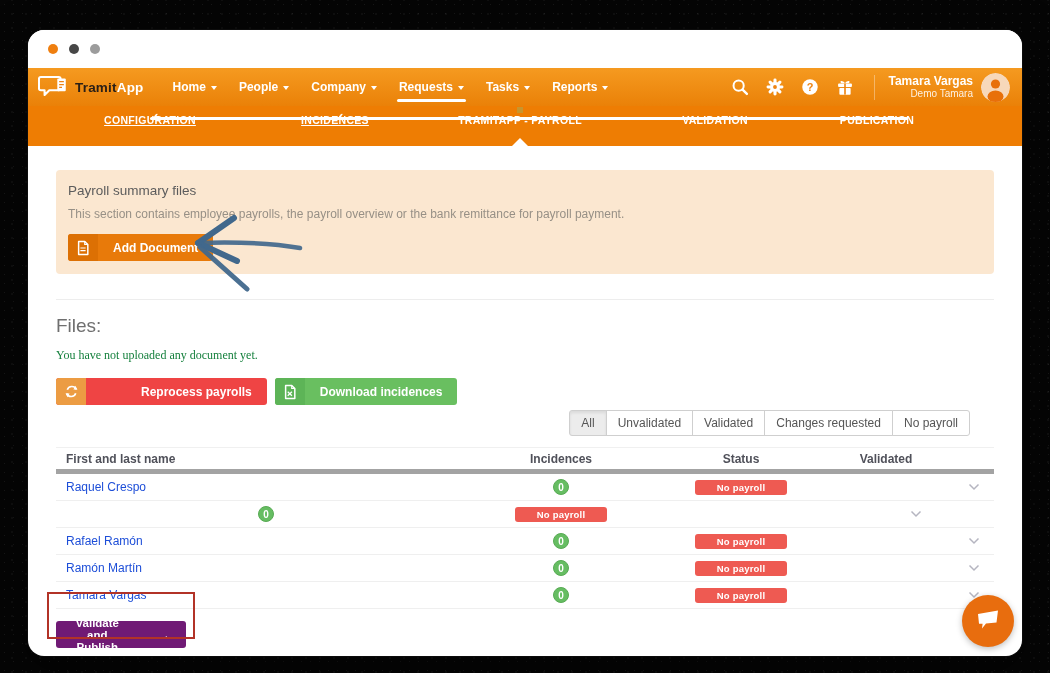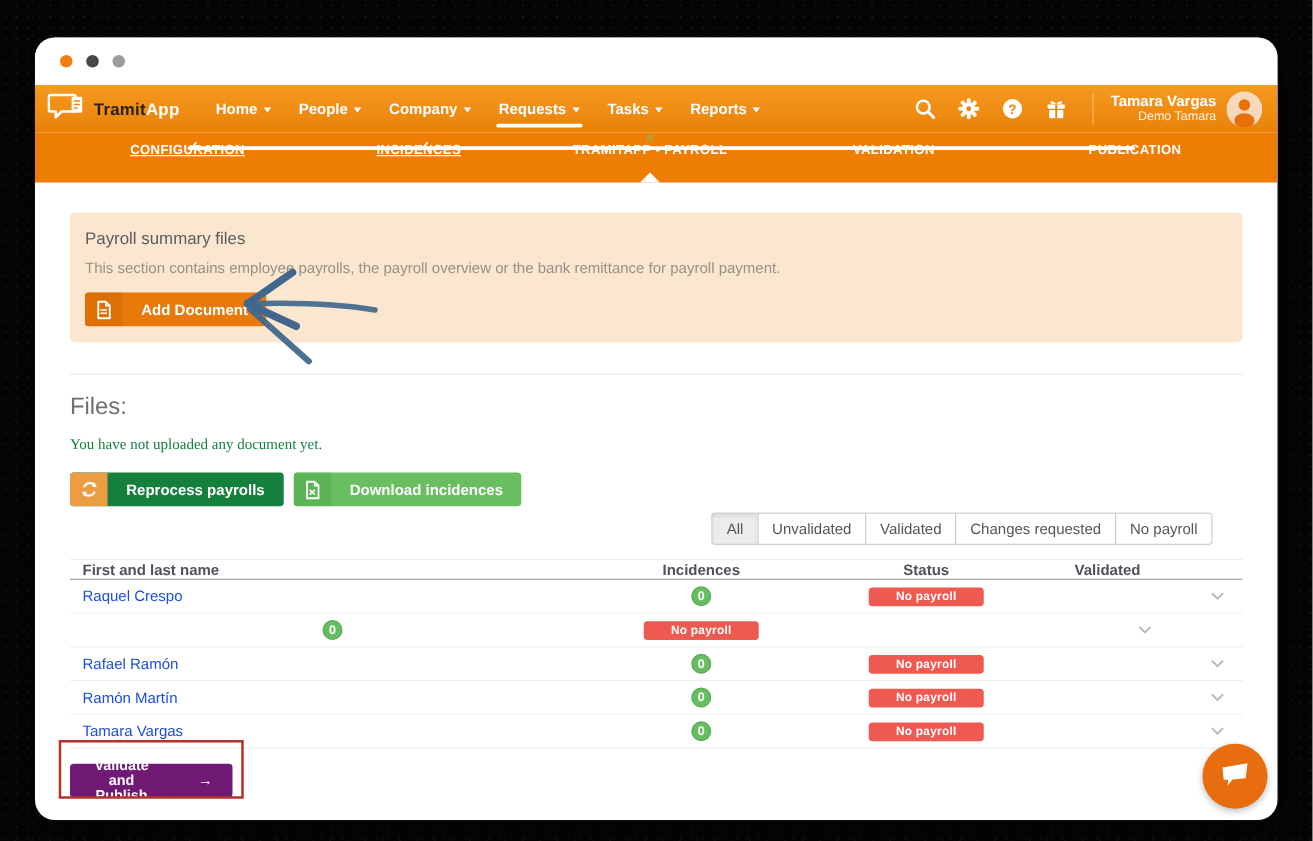--- a/index.html
+++ b/index.html
@@ -41,21 +41,21 @@
   .nav-icon { width:30px; height:30px; display:flex; align-items:center; justify-content:center; cursor:pointer; margin-left:5px; }
   .user-block { text-align:right; margin-left:14px; padding-left:14px; border-left:1px solid rgba(255,255,255,.35); cursor:default; }
   .user-name { color:#fff; font-size:12px; font-weight:bold; line-height:13px; }
   .user-sub { color:rgba(255,255,255,.88); font-size:10px; line-height:12px; }
   .avatar { width:29px; height:29px; border-radius:50%; overflow:hidden; margin-left:8px; cursor:pointer; flex:none; }
   
   .stepbar { height:40px; background:#ee7d03; position:relative; }
   .stepline { position:absolute; left:122px; width:758px; top:11px; height:3px; background:#fff; border-radius:2px; }
   .step { position:absolute; top:4px; transform:translateX(-50%); text-align:center; cursor:pointer; width:170px; }
   .step:nth-of-type(1){left:122px;} .step:nth-of-type(2){left:307px;}
-  .step:nth-of-type(3){left:492px;} .step:nth-of-type(4){left:687px;} .step:nth-of-type(5){left:880px;}
+  .step:nth-of-type(3){left:492px;} .step:nth-of-type(4){left:687px;} .step:nth-of-type(5){left:849px;}
   .dot { width:17px; height:17px; border-radius:50%; margin:0 auto; position:relative; }
   .dot.done { background:#2fa43c; }
   .dot.done::after { content:'✓'; position:absolute; left:0; right:0; top:1px; color:#fff; font-size:11px; font-weight:bold; }
   .dot.current { width:15px; height:15px; margin-top:1px; background:#fff; box-shadow:0 0 0 3px rgba(170,170,80,.55); }
   .dot.pending { background:#d6d6d6; }
   .step-label { margin-top:4px; color:#fff; font-size:10.5px; font-weight:bold; letter-spacing:.3px; white-space:nowrap; }
   .step.done .step-label { text-decoration:underline; }
   .step .notch { display:none; }
   .step.current .notch { display:block; position:absolute; left:50%; transform:translateX(-50%); top:28px;
     border-left:8px solid transparent; border-right:8px solid transparent; border-bottom:8px solid #fff; }
@@ -66,34 +66,34 @@
   .summary-desc { margin-top:9px; font-size:12px; color:#979086; }
   .btn { display:inline-flex; align-items:center; border-radius:3px; color:#fff; font-size:12px; font-weight:bold; cursor:pointer; overflow:hidden; height:27px; }
   .btn .iconseg { width:30px; align-self:stretch; display:flex; align-items:center; justify-content:center; }
   .btn .blabel { padding:0 15px; }
   .btn-add { margin-top:13px; background:#e87a0a; }
   .btn-add .iconseg { background:#dc7004; }
   .divider { margin-top:25px; border-top:1px solid #ededed; }
   .files-heading { margin-top:15px; font-size:19px; color:#6f6f6f; font-weight:400; }
   .files-empty { margin-top:11px; font-size:12px; color:#15803d;font-family:Liberation Serif, serif; }
   .btn-row { margin-top:15px; display:flex; gap:8px; }
-  .btn-lightorange { background:#15803d; } .btn-lightorange .iconseg { background:#ec9c43; }
+  .btn-lightorange { background:#ef4444;gap:40px; } .btn-lightorange .iconseg { background:#ec9c43; }
   .btn-green { background:#69bf60; } .btn-green .iconseg { background:#5db457; }
   .filter-row { display:flex; justify-content:flex-end; margin-top:5px; margin-right:24px; }
   .filter-btn {
     height:26px; padding:0 11px; background:#fff; border:1px solid #cfcfcf; margin-left:-1px;
     font-size:12px; color:#555; display:flex; align-items:center; cursor:pointer; font-family:inherit;
   }
   .filter-btn:first-of-type { border-radius:3px 0 0 3px; margin-left:8px; }
   .filter-btn:last-of-type { border-radius:0 3px 3px 0; }
   .filter-btn.active { background:#ececec; box-shadow:inset 0 2px 3px rgba(0,0,0,.08); }
   
   .table { margin-top:11px; }
   .trow { display:grid; grid-template-columns:420px 170px 190px 100px 1fr; align-items:center; }
-  .thead { height:17px; border-top:1px solid #f0f0f0; border-bottom:1px solid #a3a3a3; font-size:12px; font-weight:bold; color:#50515a; }
+  .thead { height:27px; border-top:1px solid #f0f0f0; border-bottom:5px solid #a3a3a3; font-size:12px; font-weight:bold; color:#50515a; }
   .tbody-row { height:27px; border-bottom:1px solid #efefef; cursor:pointer; }
   .cell-name { padding-left:10px; font-size:12px; color:#1d4ed8; }
   .thead .cell-name { color:#50515a; font-size:12px; }
   .cell-c { text-align:center; display:flex; justify-content:center; align-items:center; }
   .badge-zero {
     width:16px; height:16px; border-radius:9px; background:#66bd62; border:1px solid #58ab54;
     color:#fff; font-size:10px; font-weight:bold; display:flex; align-items:center; justify-content:center;
   }
   .badge-status {
     width:92px; height:15px; border-radius:3px; background:#ee5a52; color:#fff;

